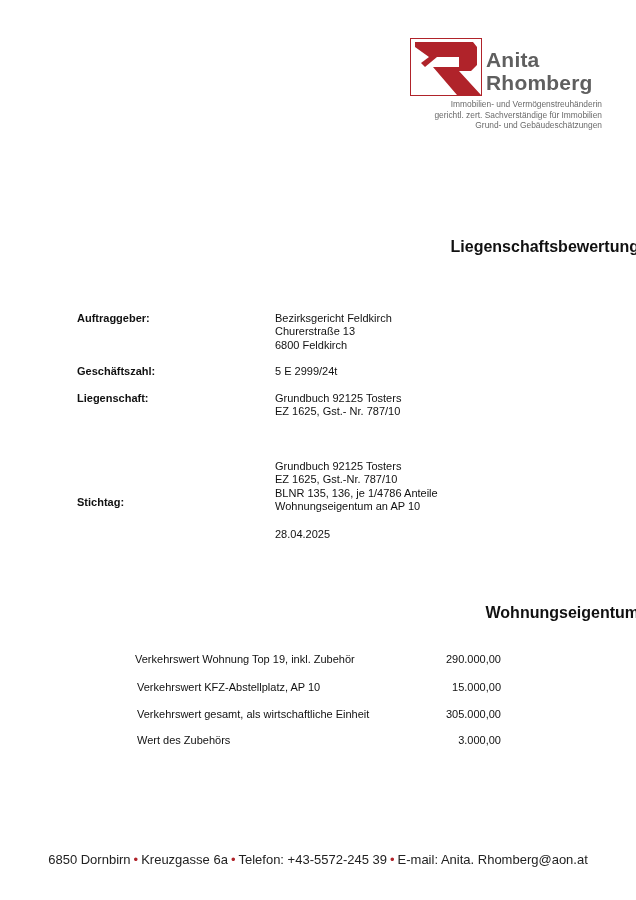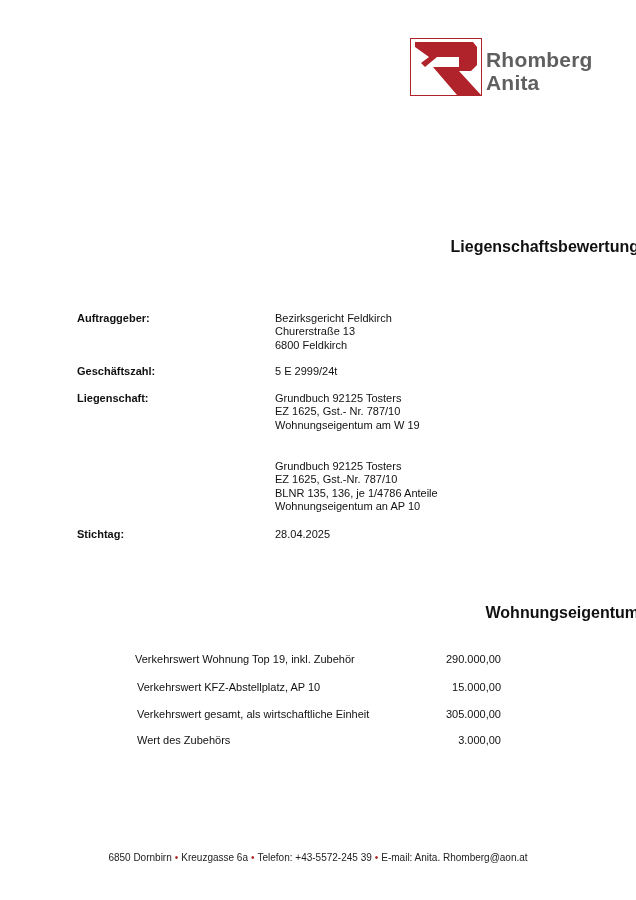--- a/index.html
+++ b/index.html
@@ -13,66 +13,70 @@
   .logo-sub { position: absolute; right: -2px; top: 61px; text-align: right; font-size: 8.4px;
               color: #6a6a6a; line-height: 10.5px; white-space: nowrap; }
   .title { position: absolute; left: 3px; width: 636px; text-align: right; font-weight: bold;
            font-size: 16px; }
   .row { position: absolute; font-size: 11px; line-height: 13.4px; }
   .label { left: 77px; font-weight: bold; }
   .val { left: 243px; margin-left: 32px; }
   .sum-label { position: absolute; font-size: 11px; }
   .sum-val { position: absolute; right: 135px; font-size: 11px; text-align: center; }
   .footer { position: absolute; top: 852px; left: 0; width: 636px; text-align: center;
-            font-size: 10px; color: #222; }
+            font-size: 13px; color: #222; }
   .dot { color: #b0232a; padding: 0 3px; }
 </style>
 </head>
 <body>
 
 <div class="logo">
   <div class="logo-box">
     <svg width="72" height="58" viewBox="0 0 72 58">
       <polygon points="4,3 62,3 66,8 66,26 60,32 48,32 70,56 46,56 22,28 48,28 48,18 18,18 4,8" fill="#b0232a"></polygon>
       <polygon points="4,10 4,56 36,56" fill="#ffffff"></polygon>
       <polygon points="18,18 26,18 14,28 10,24" fill="#b0232a"></polygon>
     </svg>
   </div>
   <div class="logo-name">
+    <div>Anita</div>
     <div>Rhomberg</div>
-    <div>Anita</div>
+  </div>
+  <div class="logo-sub">
+    <div>Immobilien- und Vermögenstreuhänderin</div>
+    <div>gerichtl. zert. Sachverständige für Immobilien</div>
+    <div>Grund- und Gebäudeschätzungen</div>
   </div>
 </div>
 
 <div class="title" style="top:238px;">Liegenschaftsbewertung</div>
 
 <div class="row label" style="top:312px;">Auftraggeber:</div>
 <div class="row val" style="top:312px;">
   <div>Bezirksgericht Feldkirch</div>
   <div>Churerstraße 13</div>
   <div>6800 Feldkirch</div>
 </div>
 
 <div class="row label" style="top:365px;">Geschäftszahl:</div>
 <div class="row val" style="top:365px;">5 E 2999/24t</div>
 
 <div class="row label" style="top:392px;text-align:center;">Liegenschaft:</div>
 <div class="row val" style="top:392px;">
   <div>Grundbuch 92125 Tosters</div>
   <div>EZ 1625, Gst.- Nr. 787/10</div>
-  <div>Wohnungseigentum am W 19</div>
 </div>
 <div class="row val" style="top:460px;">
   <div>Grundbuch 92125 Tosters</div>
   <div>EZ 1625, Gst.-Nr. 787/10</div>
   <div>BLNR 135, 136, je 1/4786 Anteile</div>
   <div>Wohnungseigentum an AP 10</div>
 </div>
 
-<div class="row label" style="top:528px;">Stichtag:</div>
+<div class="row label" style="top:496px;">Stichtag:</div>
 <div class="row val" style="top:528px;">28.04.2025</div>
 
 <div class="title" style="top:604px;">Wohnungseigentum</div>
 
 <div class="sum-label" style="top:653px; left:135px;">Verkehrswert Wohnung Top 19, inkl. Zubehör</div>
 <div class="sum-val" style="top:653px;">290.000,00</div>
 
 <div class="sum-label" style="top:681px; left:137px;">Verkehrswert KFZ-Abstellplatz, AP 10</div>
 <div class="sum-val" style="top:681px;">15.000,00</div>
 

